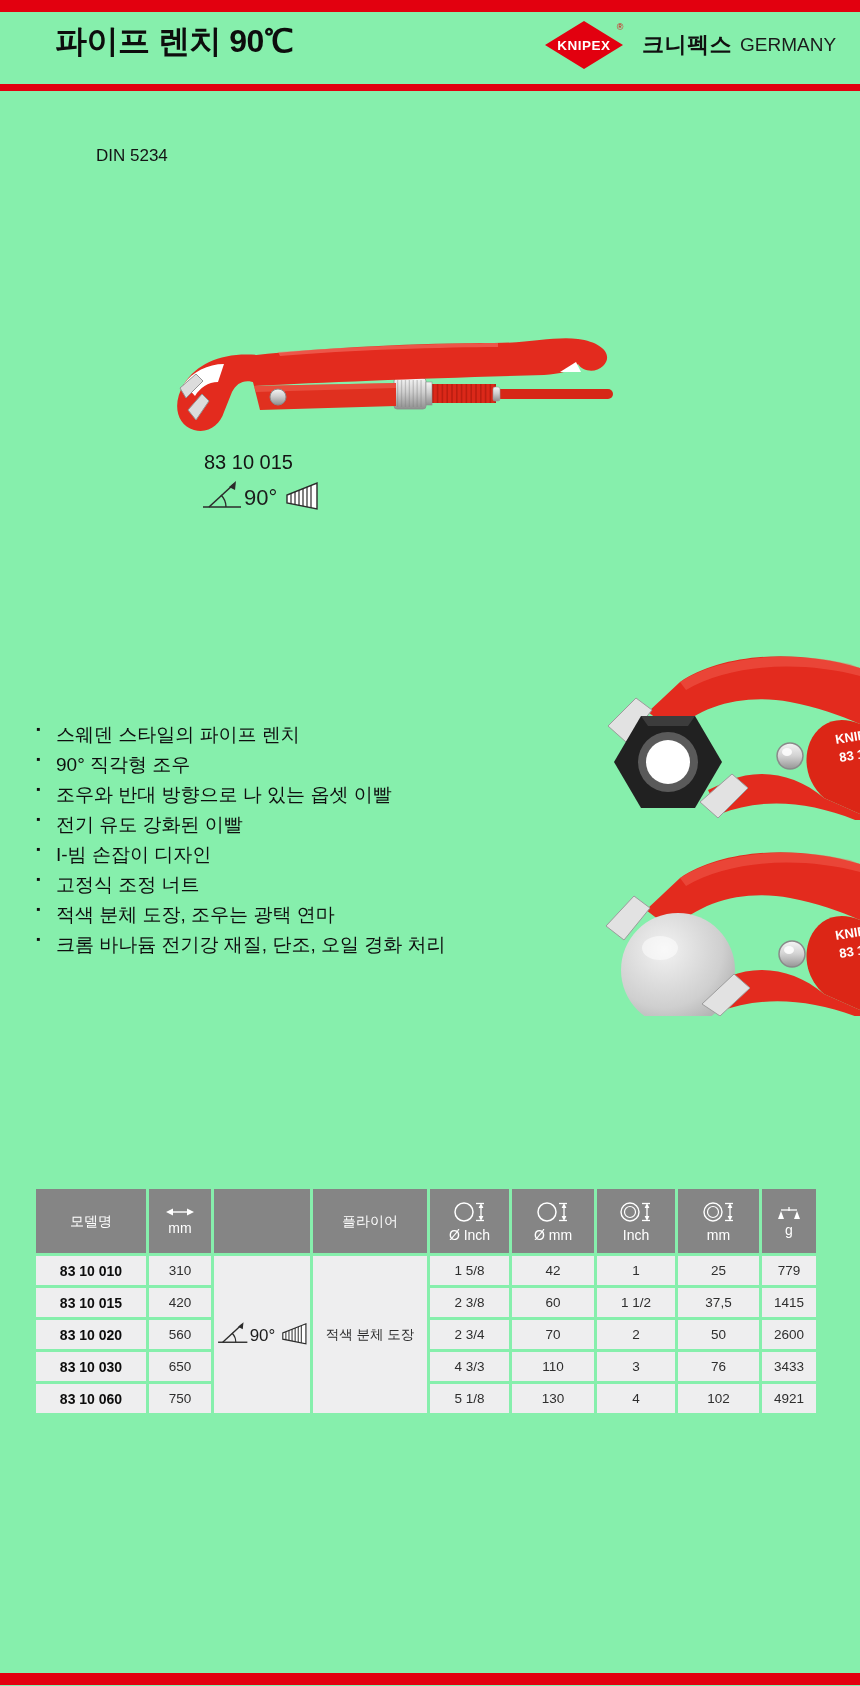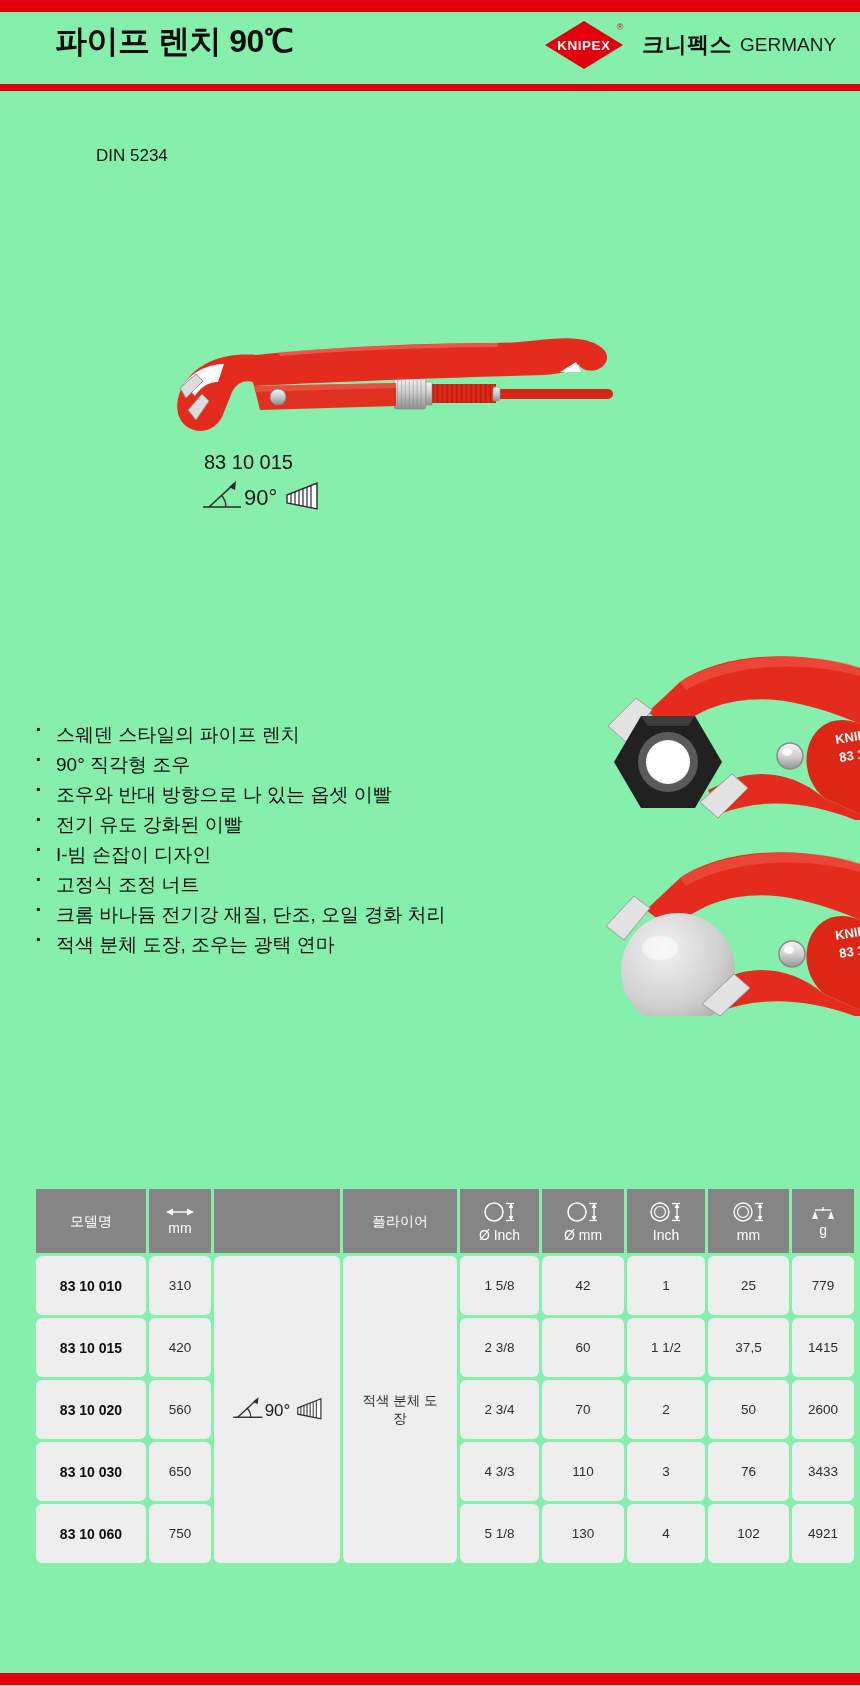--- a/index.html
+++ b/index.html
@@ -33,21 +33,21 @@
   .features{position:absolute;left:36px;top:722px;margin:0;padding:0;list-style:none;}
   .features li{height:30px;display:flex;align-items:flex-start;font-size:19px;color:#0f0f0f;white-space:nowrap;}
   .features li::before{content:"▪";font-size:12px;width:20px;color:#0f0f0f;}
 
   .detail-art{position:absolute;width:310px;height:168px;}
   #detail1{left:550px;top:652px;}
   #detail2{left:550px;top:848px;}
 
   table.spec{position:absolute;left:33px;top:1186px;border-collapse:separate;border-spacing:3px;table-layout:fixed;}
   table.spec th{background:var(--th-gray);color:#fff;font-weight:normal;font-size:14px;height:64px;padding:0;text-align:center;vertical-align:middle;}
-  table.spec td{background:var(--td-gray);font-size:13.5px;color:#2e2e2e;height:27px;padding:16px;text-align:center;vertical-align:middle;border-radius:6px;}
+  table.spec td{background:var(--td-gray);font-size:13.5px;color:#2e2e2e;height:27px;padding:1px;text-align:center;vertical-align:middle;}
   table.spec td.model{font-weight:700;color:#0d0d0d;font-size:14px;}
   table.spec td.merge{vertical-align:middle;}
   .stack{display:flex;flex-direction:column;align-items:center;justify-content:flex-end;gap:4px;}
   .hlbl{font-size:14px;line-height:14px;}
 </style>
 </head>
 <body>
 
 <div class="page">
 
@@ -131,24 +131,24 @@
     <li>
         <span>전기 유도 강화된 이빨</span>
       </li>
     <li>
         <span>I-빔 손잡이 디자인</span>
       </li>
     <li>
         <span>고정식 조정 너트</span>
       </li>
     <li>
+        <span>적색 분체 도장, 조우는 광택 연마</span>
+      </li>
+    <li>
         <span>크롬 바나듐 전기강 재질, 단조, 오일 경화 처리</span>
-      </li>
-    <li>
-        <span>적색 분체 도장, 조우는 광택 연마</span>
       </li>
   </ul>
 
   <svg id="detail1" class="detail-art" viewBox="0 0 310 168">
     <defs>
       <linearGradient id="silv2" x1="0" y1="0" x2="0" y2="1">
         <stop offset="0" stop-color="#f6f6f6"></stop>
           <stop offset="0.5" stop-color="#d2d2d2"></stop>
           <stop offset="1" stop-color="#969696"></stop>
       </linearGradient>

